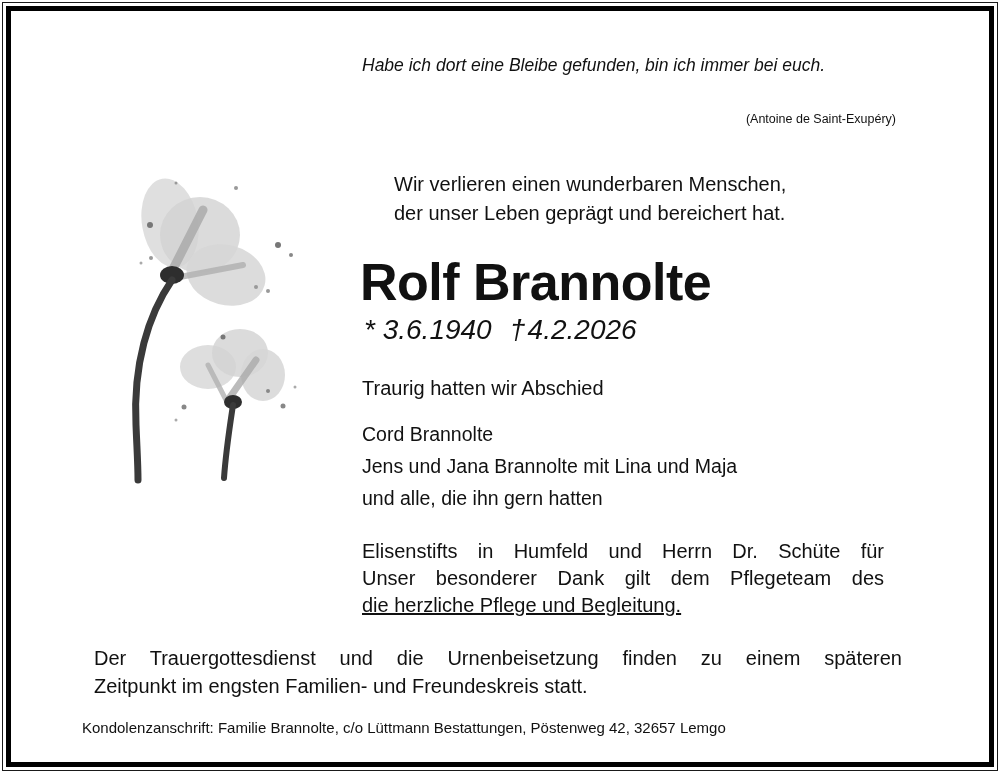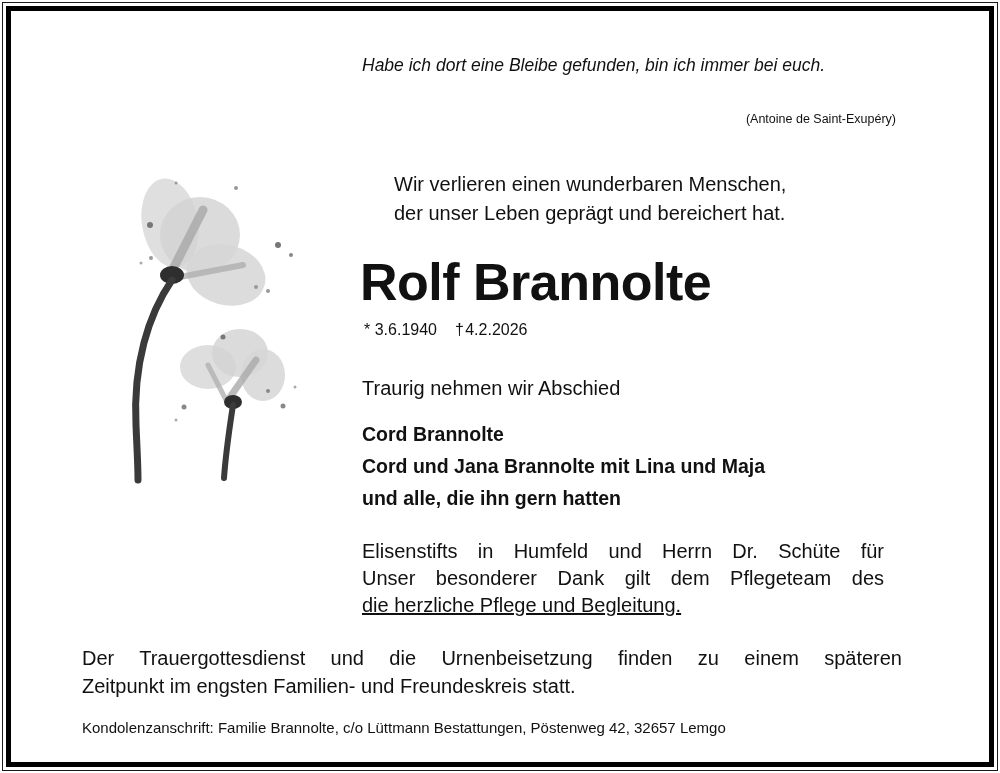--- a/index.html
+++ b/index.html
@@ -10,29 +10,29 @@
     }
     .frame-inner {
       position: absolute; left: 6px; top: 6px; width: 988px; height: 761px;
       box-sizing: border-box; border: 5px solid #000;
     }
     .txt { position: absolute; color: #111; font-family: "Liberation Sans", sans-serif; white-space: nowrap; }
     .quote { left: 362px; top: 52px; font-size: 17.5px; font-style: italic; line-height: 26px; }
     .quote-src { right: 104px; top: 112px; font-size: 12.5px; }
     .intro { left: 362px; top: 170px; font-size: 20px; line-height: 29px; margin-left: 32px; }
     .name { left: 360px; top: 252px; font-size: 52px; font-weight: bold; letter-spacing: -0.5px; line-height: 60px; }
-    .dates { left: 364px; top: 316px; font-size: 16px; line-height: 28px; }
+    .dates { left: 364px; top: 316px; font-size: 28px; line-height: 28px; font-style: italic; }
     .dates .sep { display: inline-block; width: 18px; }
     .mourn { left: 362px; top: 374px; font-size: 20px; line-height: 28px; }
-    .family { left: 362px; top: 418px; font-size: 19.5px; font-weight: bold; line-height: 32px; }
+    .family { left: 362px; top: 418px; font-size: 19.5px; font-weight: normal; line-height: 32px; }
     .thanks { left: 362px; top: 538px; width: 522px; font-size: 20px; line-height: 27px; white-space: normal; text-align: justify; }
     .thanks span { display: block; text-align: justify; text-align-last: justify; }
     .thanks span.last { text-align-last: left; text-decoration: underline; }
     .service { left: 82px; top: 644px; width: 820px; font-size: 20px; line-height: 28px; white-space: normal; }
-    .service span { display: block; text-align: justify; text-align-last: justify; }
+    .service span { display: block; text-align: justify; text-align-last: justify; margin-left: 12px; }
     .service span.last { text-align-last: left; }
     .address { left: 82px; top: 717px; font-size: 15px; line-height: 22px; text-align: center; }
     .flower { position: absolute; left: 108px; top: 165px; width: 210px; height: 325px; }
   </style>
 </head>
 <body>
 
 <div class="frame-outer"></div>
 <div class="frame-inner"></div>
 
@@ -83,25 +83,25 @@
   <div>der unser Leben geprägt und bereichert hat.</div>
 </div>
 
 <div class="txt name">Rolf Brannolte</div>
 
 <div class="txt dates">
   <span>*</span>
   <span>3.6.1940</span><span class="sep"></span><span>†</span> <span>4.2.2026</span>
 </div>
 
-<div class="txt mourn">Traurig nehmen wir Abschied</div>
+<div class="txt mourn">Traurig hatten wir Abschied</div>
 
 <div class="txt family">
   <div>Cord Brannolte</div>
-  <div>Cord und Jana Brannolte mit Lina und Maja</div>
+  <div>Jens und Jana Brannolte mit Lina und Maja</div>
   <div>und alle, die ihn gern hatten</div>
 </div>
 
 <div class="txt thanks">
   <span>Elisenstifts in Humfeld und Herrn Dr. Schüte für</span>
   <span>Unser besonderer Dank gilt dem Pflegeteam des</span>
   <span class="last">die herzliche Pflege und Begleitung.</span>
 </div>
 
 <div class="txt service">

